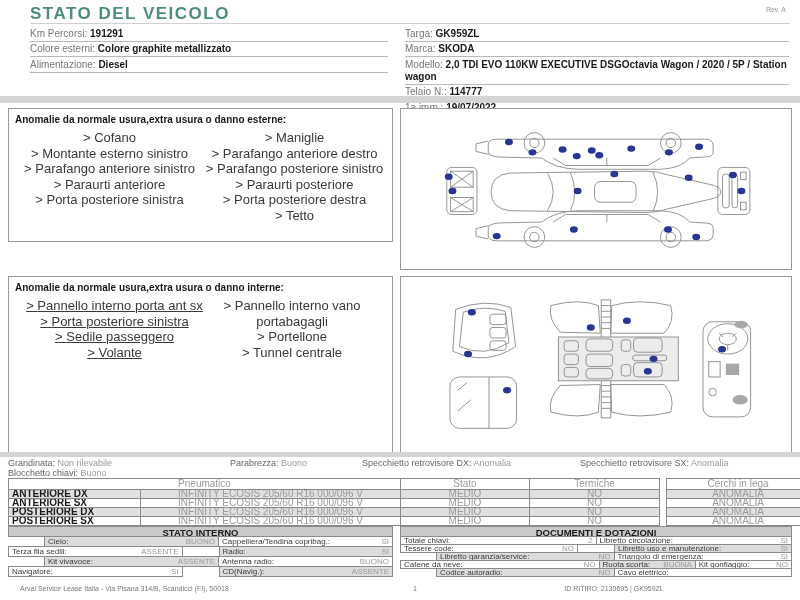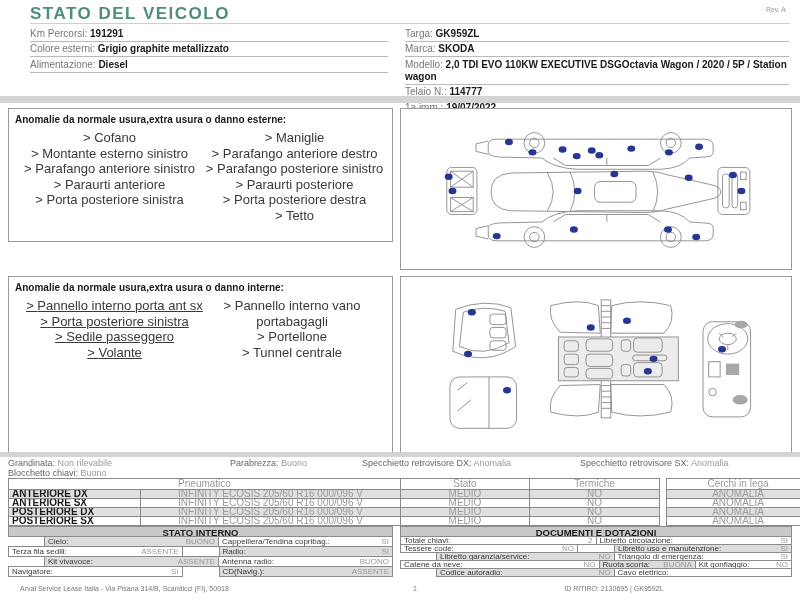--- a/index.html
+++ b/index.html
@@ -92,21 +92,21 @@
 <body>
 
 <div class="page">
 
   <div class="doc-title">STATO DEL VEICOLO</div>
   <div class="rev">Rev. A</div>
   <div class="title-rule"></div>
 
   <div class="fields-left">
     <div class="field"><span>Km Percorsi:</span> <b>191291</b></div>
-    <div class="field"><span>Colore esterni:</span> <b>Grigio graphite metallizzato</b></div>
+    <div class="field"><span>Colore esterni:</span> <b>Colore graphite metallizzato</b></div>
     <div class="field"><span>Alimentazione:</span> <b>Diesel</b></div>
   </div>
 
   <div class="fields-right">
     <div class="field"><span>Targa:</span> <b>GK959ZL</b></div>
     <div class="field"><span>Marca:</span> <b>SKODA</b></div>
     <div class="field"><span>Modello:</span> <b>2,0 TDI EVO 110KW EXECUTIVE DSGOctavia Wagon / 2020 / 5P / Station wagon</b></div>
     <div class="field"><span>Telaio N.:</span> <b>114777</b></div>
     <div class="field"><span>1a imm.:</span> <b>19/07/2022</b></div>
   </div>

